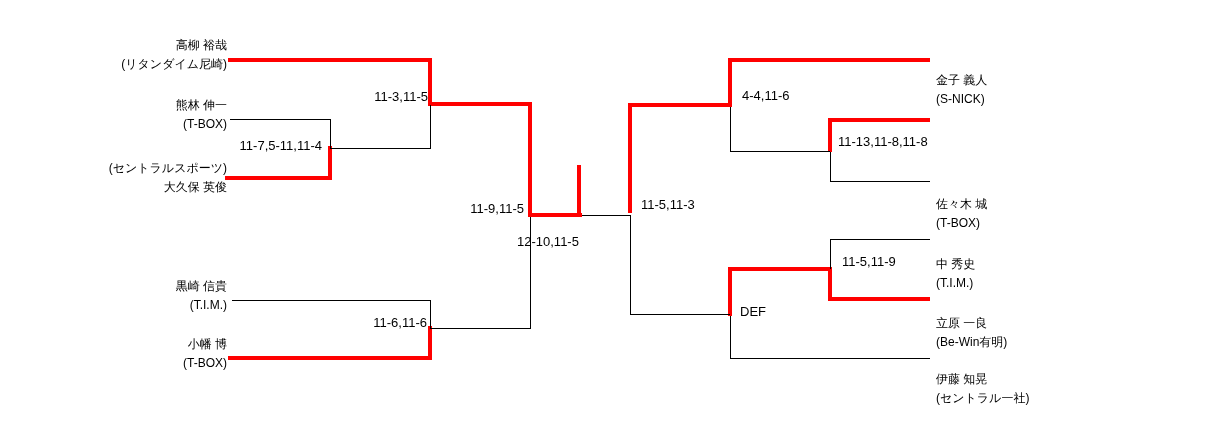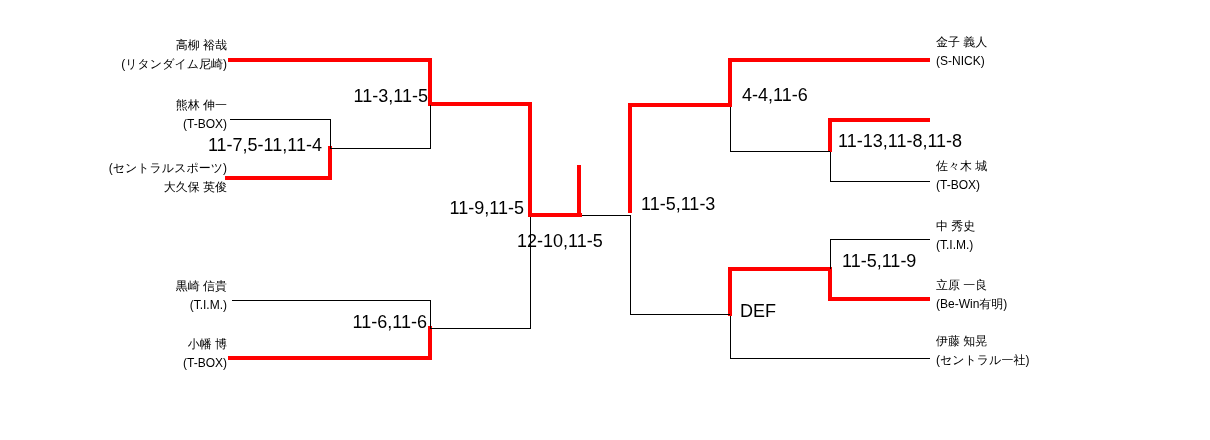--- a/index.html
+++ b/index.html
@@ -7,22 +7,22 @@
     width:1210px;height:440px;
     background:#ffffff;
     font-family:"Liberation Sans","DejaVu Sans",sans-serif;
     color:#000;
     position:relative;
     overflow:hidden;
   }
   .stage{position:absolute;left:0;top:0;width:1210px;height:440px;}
   .player{position:absolute;font-size:12px;line-height:19px;white-space:nowrap;}
   .player.left{right:983px;text-align:right;}
-  .player.right{left:936px;text-align:left;}
-  .score{position:absolute;font-size:18px;line-height:15px;white-space:nowrap;}
+  .player.right{left:936px;text-align:left;margin-top:38px;}
+  .score{position:absolute;font-size:13px;line-height:15px;white-space:nowrap;}
   .score.ralign{text-align:right;}
   .bline{position:absolute;background:var(--line-color,#000000);}
   .bline.h{height:1px;}
   .bline.v{width:1px;}
   .rline{position:absolute;background:var(--winner-color,#ff0000);}
   .rline.h{height:4px;}
   .rline.v{width:4px;}
 </style>
 </head>
 <body style="background: rgb(255, 255, 255); color: rgb(0, 0, 0);">

